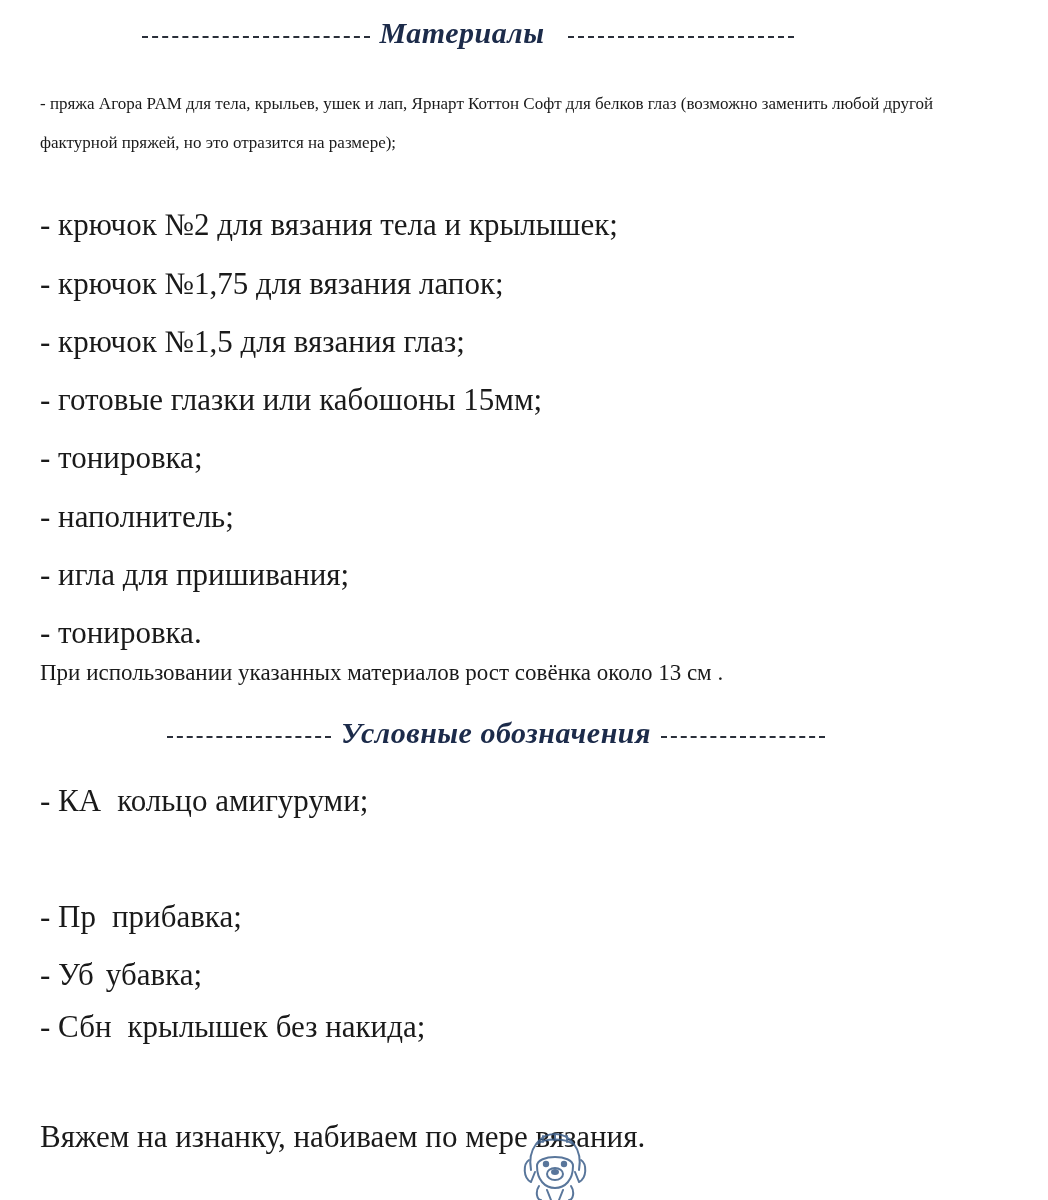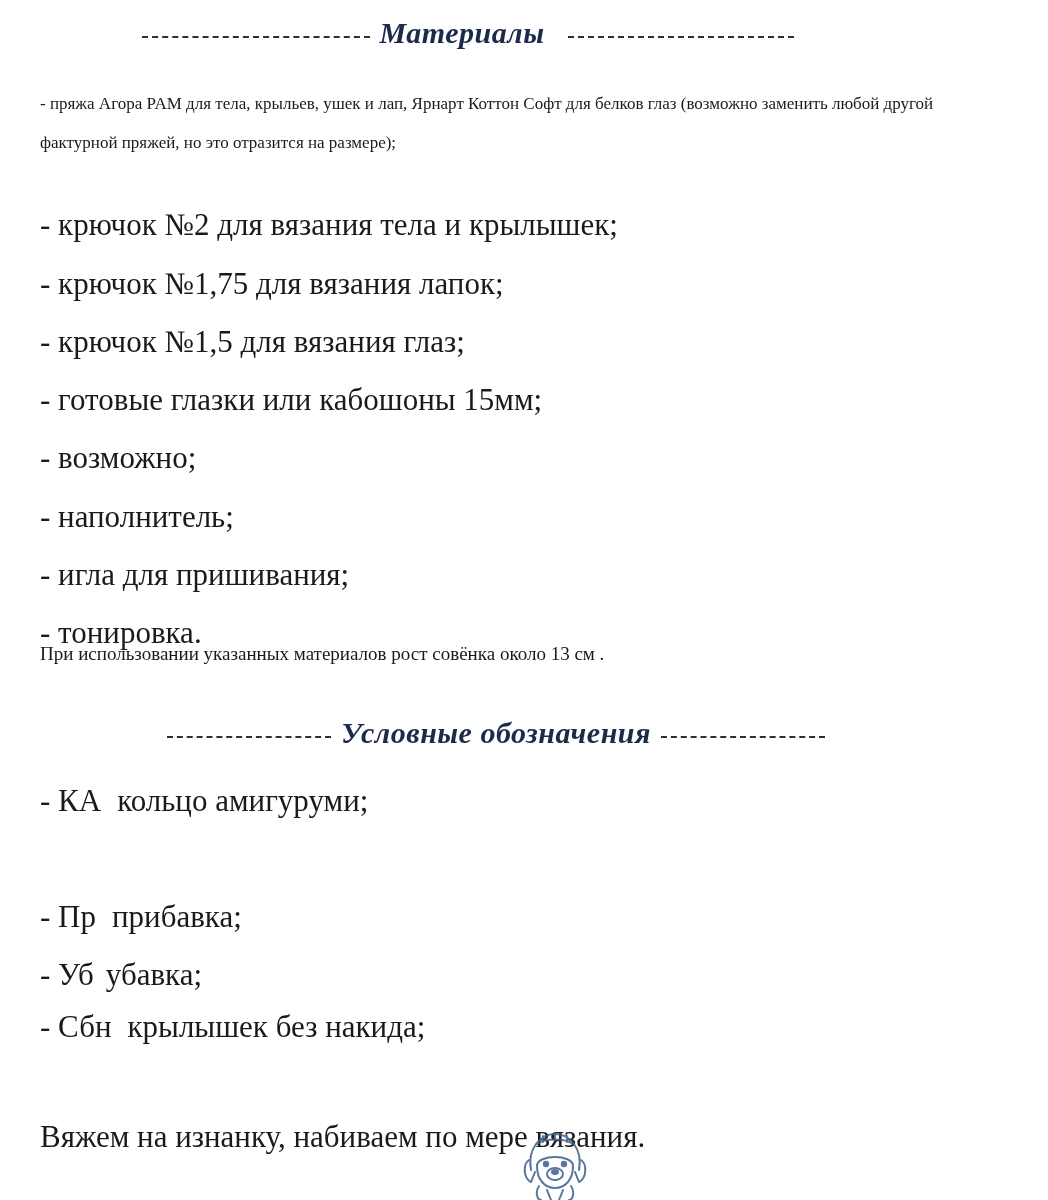--- a/index.html
+++ b/index.html
@@ -82,26 +82,26 @@
     <span class="title">Материалы</span>
     <span class="dash" style="width:226px; margin-left:14px;"></span>
   </div>
 
   <div class="para" style="top:84px;">- пряжа Агора PAM для тела, крыльев, ушек и лап, Ярнарт Коттон Софт для белков глаз (возможно заменить любой другой фактурной пряжей, но это отразится на размере);</div>
 
   <div class="line" style="top:208px;">- крючок №2 для вязания тела и крылышек;</div>
   <div class="line" style="top:267px;">- крючок №1,75 для вязания лапок;</div>
   <div class="line" style="top:325px;">- крючок №1,5 для вязания глаз;</div>
   <div class="line" style="top:383px;">- готовые глазки или кабошоны 15мм;</div>
-  <div class="line" style="top:441px;">- возможно;</div>
+  <div class="line" style="top:441px;">- тонировка;</div>
   <div class="line" style="top:500px;">- наполнитель;</div>
   <div class="line" style="top:558px;">- игла для пришивания;</div>
   <div class="line" style="top:616px;">- тонировка.</div>
 
-  <div class="line" style="top:637px; font-size:19px;">При использовании указанных материалов рост совёнка около 13 см .</div>
+  <div class="line" style="top:656px; font-size:23px;">При использовании указанных материалов рост совёнка около 13 см .</div>
 
   <div class="heading" style="top:716px;padding-left:28px;">
     <span class="dash" style="width:164px;"></span>
     <span class="title">Условные обозначения</span>
     <span class="dash" style="width:164px;"></span>
   </div>
 
   <div class="line" style="top:784px;">
     <span class="abbr">- КА</span><span class="gap" style="width:16px;"></span><span>кольцо амигуруми;</span>
   </div>

